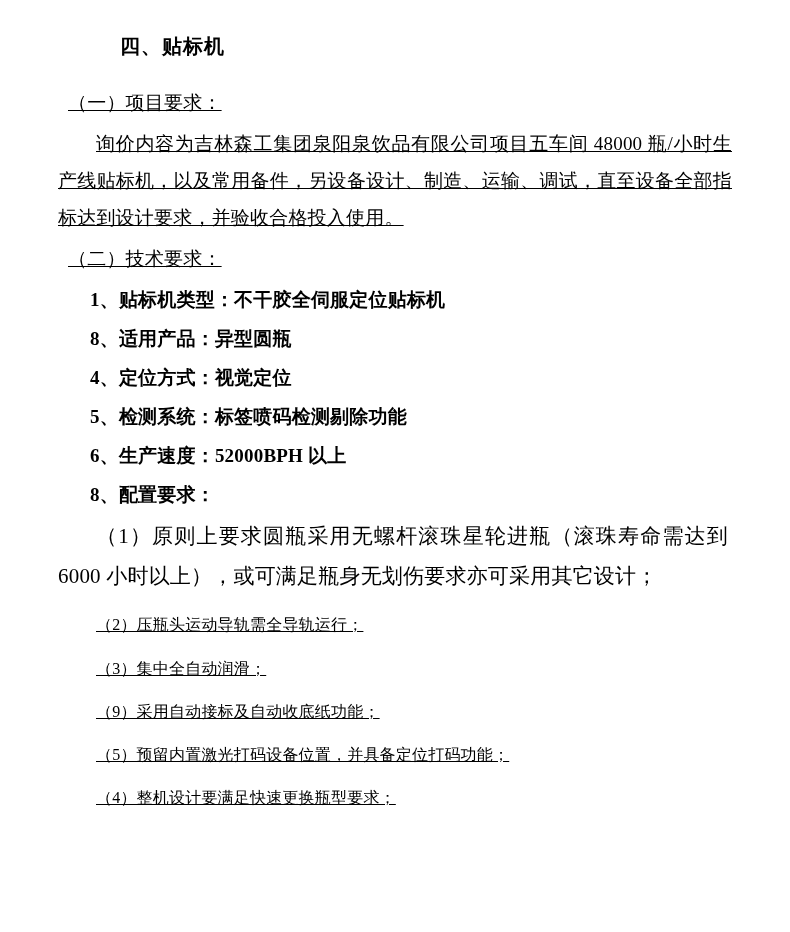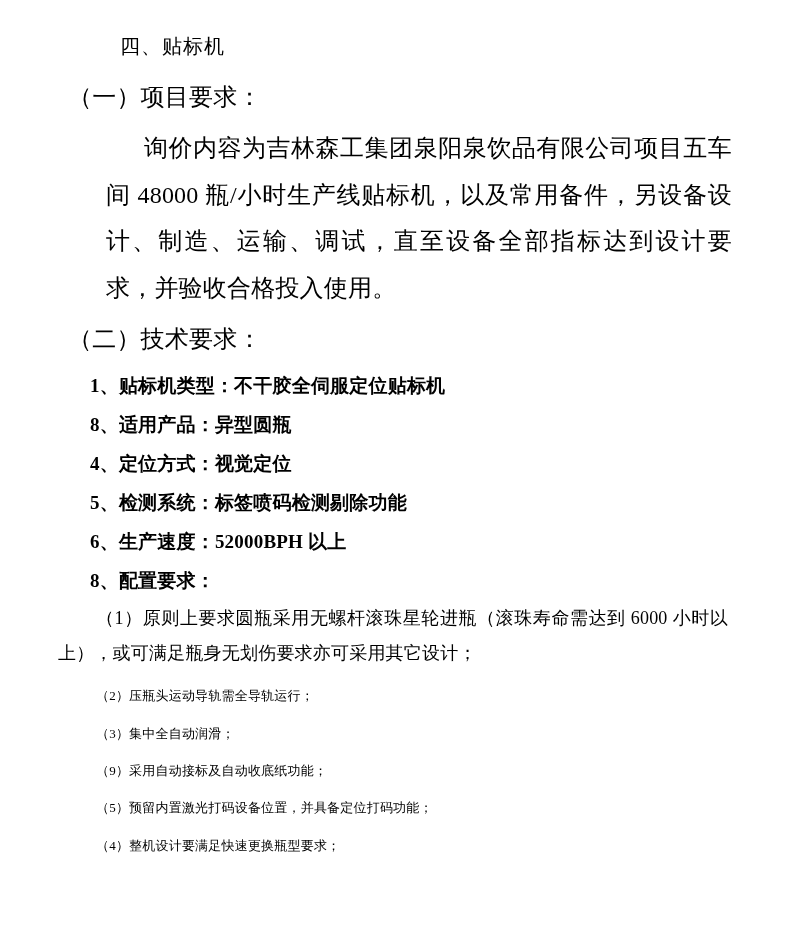--- a/index.html
+++ b/index.html
@@ -16,58 +16,59 @@
   .page {
     position: relative;
     width: 790px;
     height: 932px;
     box-sizing: border-box;
     padding: 20px 58px 0 58px;
     overflow: hidden;
   }
   .doc-heading {
     font-size: 20px;
-    font-weight: normal;
-    margin: 12px 0 14px 62px;
+    font-weight: bold;
+    margin: 12px 0 24px 62px;
     letter-spacing: 1px;
     line-height: 1.4;
   }
   .para {
-    font-size: 24px;
+    font-size: 19px;
     line-height: 1.95;
     margin: 0 0 4px 0;
     text-align: justify;
     letter-spacing: 0.2px;
+    text-decoration: underline;
   }
   .indent-1 {
     text-indent: 0;
     padding-left: 10px;
   }
   .indent-2 {
     text-indent: 38px;
-    margin-left: 48px;
   }
   .list-item {
     font-size: 19px;
     line-height: 1.95;
     margin: 0 0 2px 0;
     padding-left: 32px;
     letter-spacing: 0.2px;
     font-weight: bold;
   }
   .sub-item {
-    font-size: 13px;
+    font-size: 16px;
     line-height: 1.95;
     margin: 12px 0 2px 0;
     padding-left: 38px;
     letter-spacing: 0.2px;
     text-align: justify;
+    text-decoration: underline;
   }
   .sub-item-wrap {
-    font-size: 18px;
+    font-size: 21px;
     line-height: 1.95;
     margin: 0 4px 2px 0;
     text-indent: 38px;
     letter-spacing: 0.2px;
     text-align: justify;
   }
 </style>
 </head>
 <body>
 

